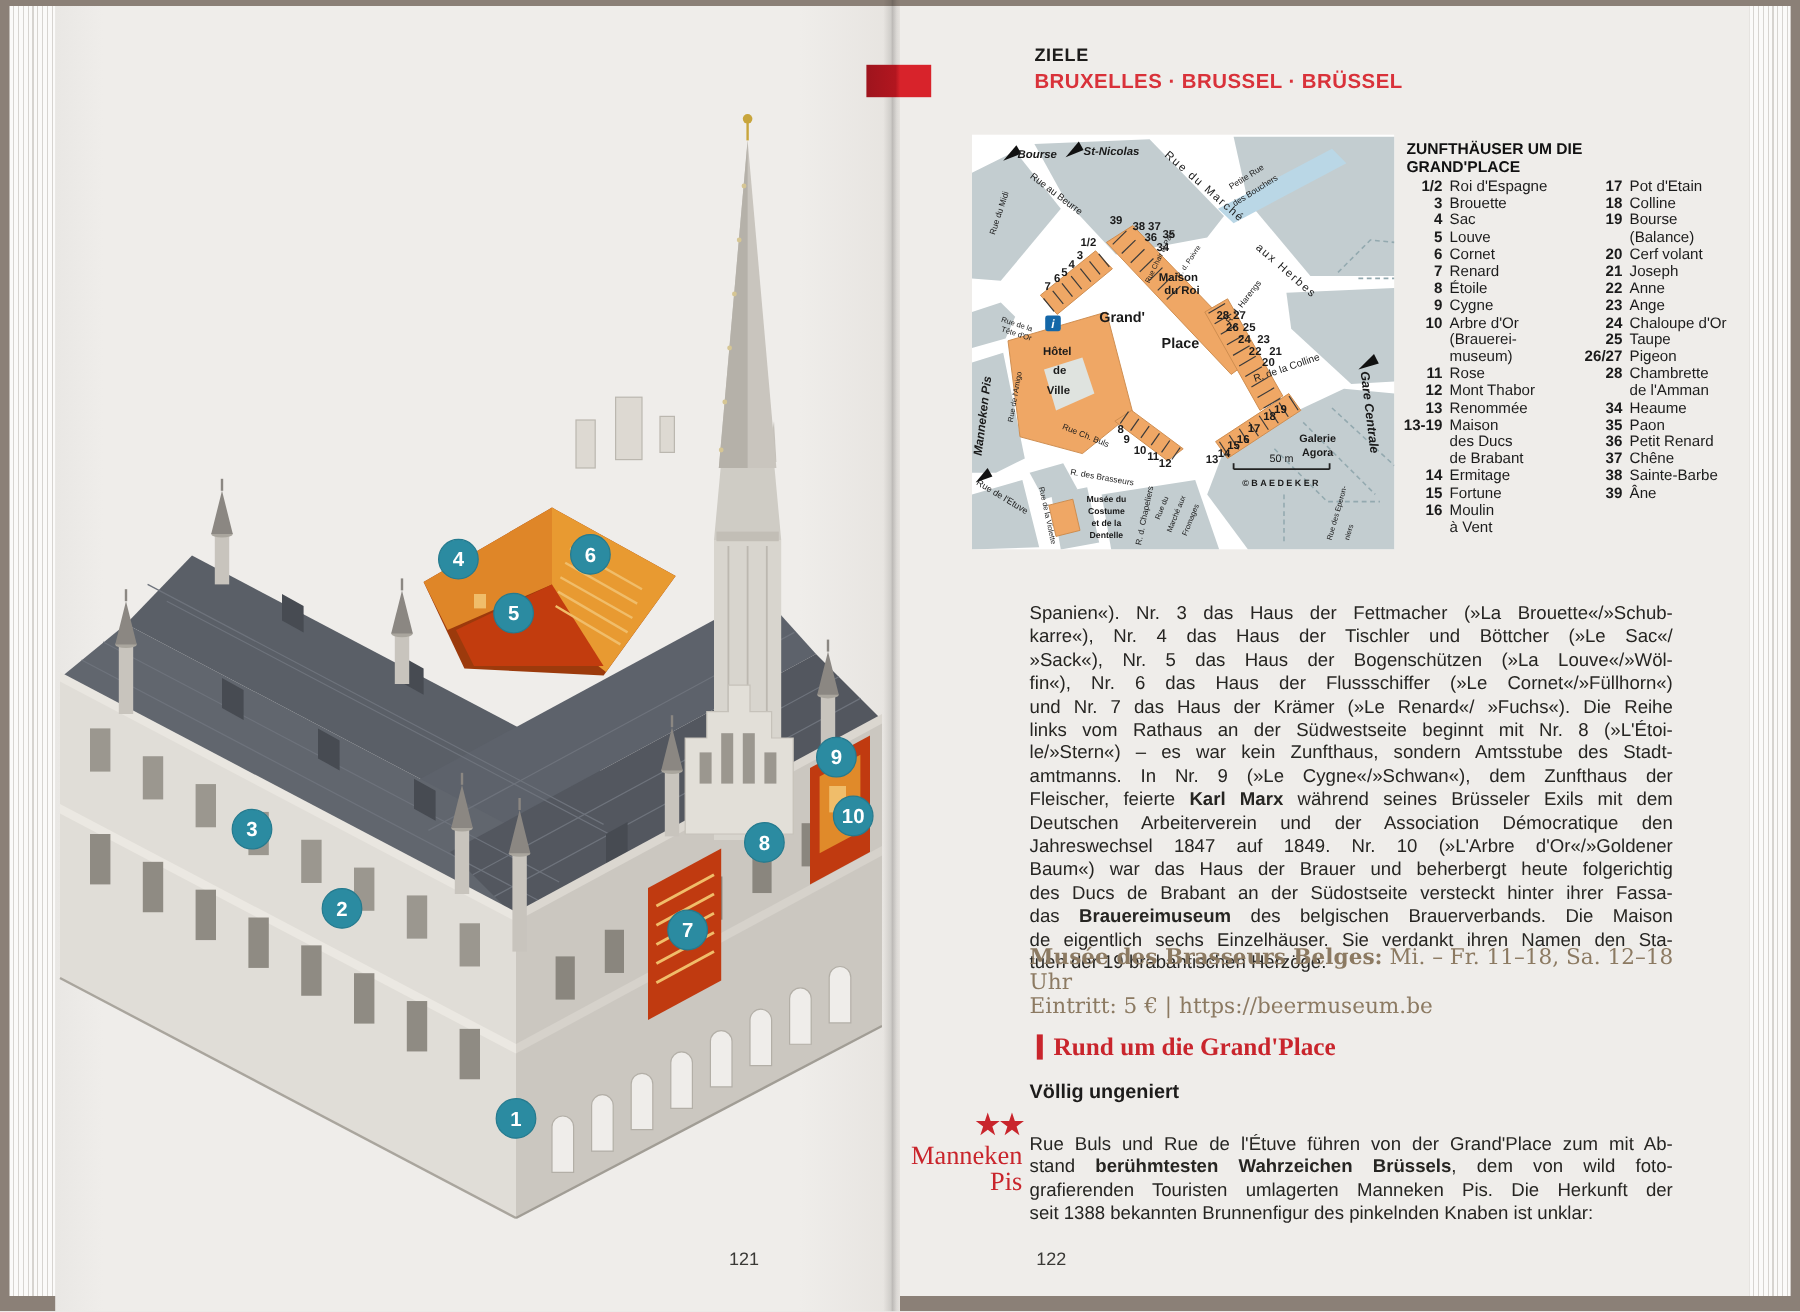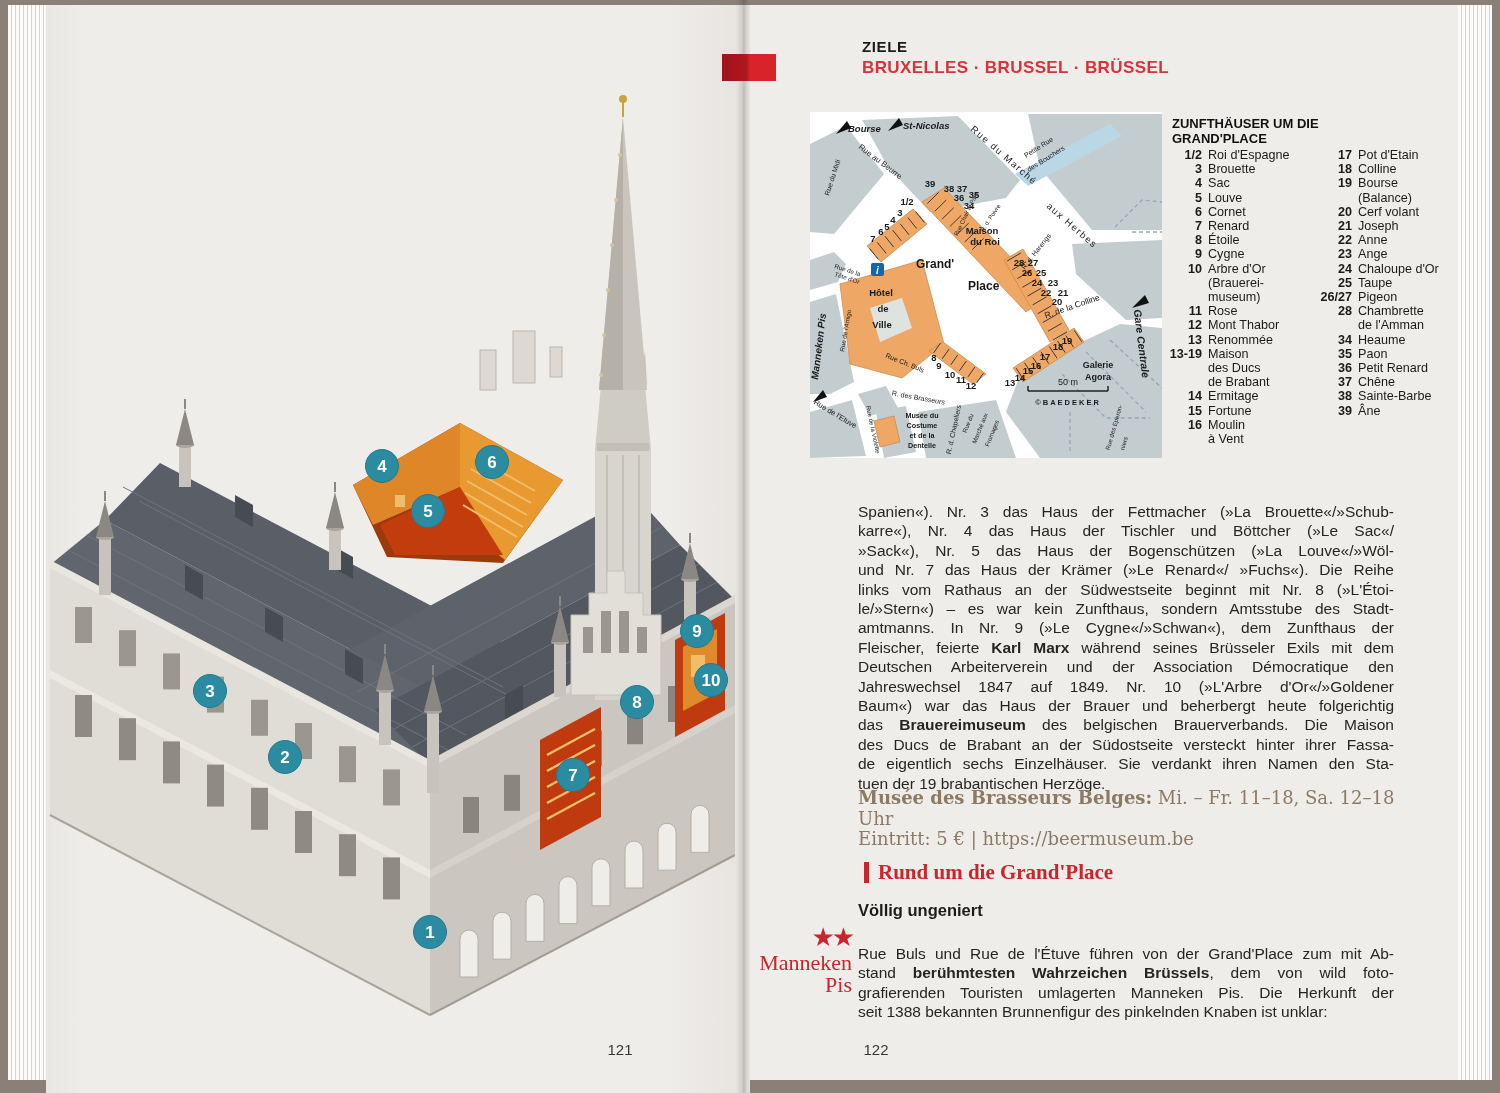--- a/index.html
+++ b/index.html
@@ -615,30 +615,31 @@
       <div class="lrow">
         <div class="lnum" style="width: 40px;">39</div>
         <div class="lname">Âne</div>
       </div>
     </div>
 
   <div class="bodytext" style="top:478px;" id="para1">
       <div class="jline"><span>Spanien«). Nr. 3 das Haus der Fettmacher (»La Brouette«/»Schub-</span></div>
       <div class="jline"><span>karre«), Nr. 4 das Haus der Tischler und Böttcher (»Le Sac«/</span></div>
       <div class="jline"><span>»Sack«), Nr. 5 das Haus der Bogenschützen (»La Louve«/»Wöl-</span></div>
+      <div class="jline"><span>fin«), Nr. 6 das Haus der Flussschiffer (»Le Cornet«/»Füllhorn«)</span></div>
       <div class="jline"><span>und Nr. 7 das Haus der Krämer (»Le Renard«/ »Fuchs«). Die Reihe</span></div>
       <div class="jline"><span>links vom Rathaus an der Südwestseite beginnt mit Nr. 8 (»L'Étoi-</span></div>
       <div class="jline"><span>le/»Stern«) – es war kein Zunfthaus, sondern Amtsstube des Stadt-</span></div>
       <div class="jline"><span>amtmanns. In Nr. 9 (»Le Cygne«/»Schwan«), dem Zunfthaus der</span></div>
       <div class="jline"><span>Fleischer, feierte </span><b>Karl Marx</b><span> während seines Brüsseler Exils mit dem</span></div>
       <div class="jline"><span>Deutschen Arbeiterverein und der Association Démocratique den</span></div>
       <div class="jline"><span>Jahreswechsel 1847 auf 1849. Nr. 10 (»L'Arbre d'Or«/»Goldener</span></div>
       <div class="jline"><span>Baum«) war das Haus der Brauer und beherbergt heute folgerichtig</span></div>
+      <div class="jline"><span>des Ducs de Brabant an der Südostseite versteckt hinter ihrer Fassa-</span></div>
       <div class="jline"><span>das </span><b>Brauereimuseum</b><span> des belgischen Brauerverbands. Die Maison</span></div>
-      <div class="jline"><span>des Ducs de Brabant an der Südostseite versteckt hinter ihrer Fassa-</span></div>
       <div class="jline"><span>de eigentlich sechs Einzelhäuser. Sie verdankt ihren Namen den Sta-</span></div>
       <div class="jline last"><span>tuen der 19 brabantischen Herzöge.</span></div>
     </div>
   <div class="infotext" style="top:788px;" id="infolines">
       <div class="jline"><b>Musée des Brasseurs Belges:</b><span> Mi. – Fr. 11–18, Sa. 12–18 Uhr</span></div>
       <div class="jline last"><span>Eintritt: 5 € | https://beermuseum.be</span></div>
     </div>
 
   <div class="sectionhead">
     <div class="sectionbar"></div>

